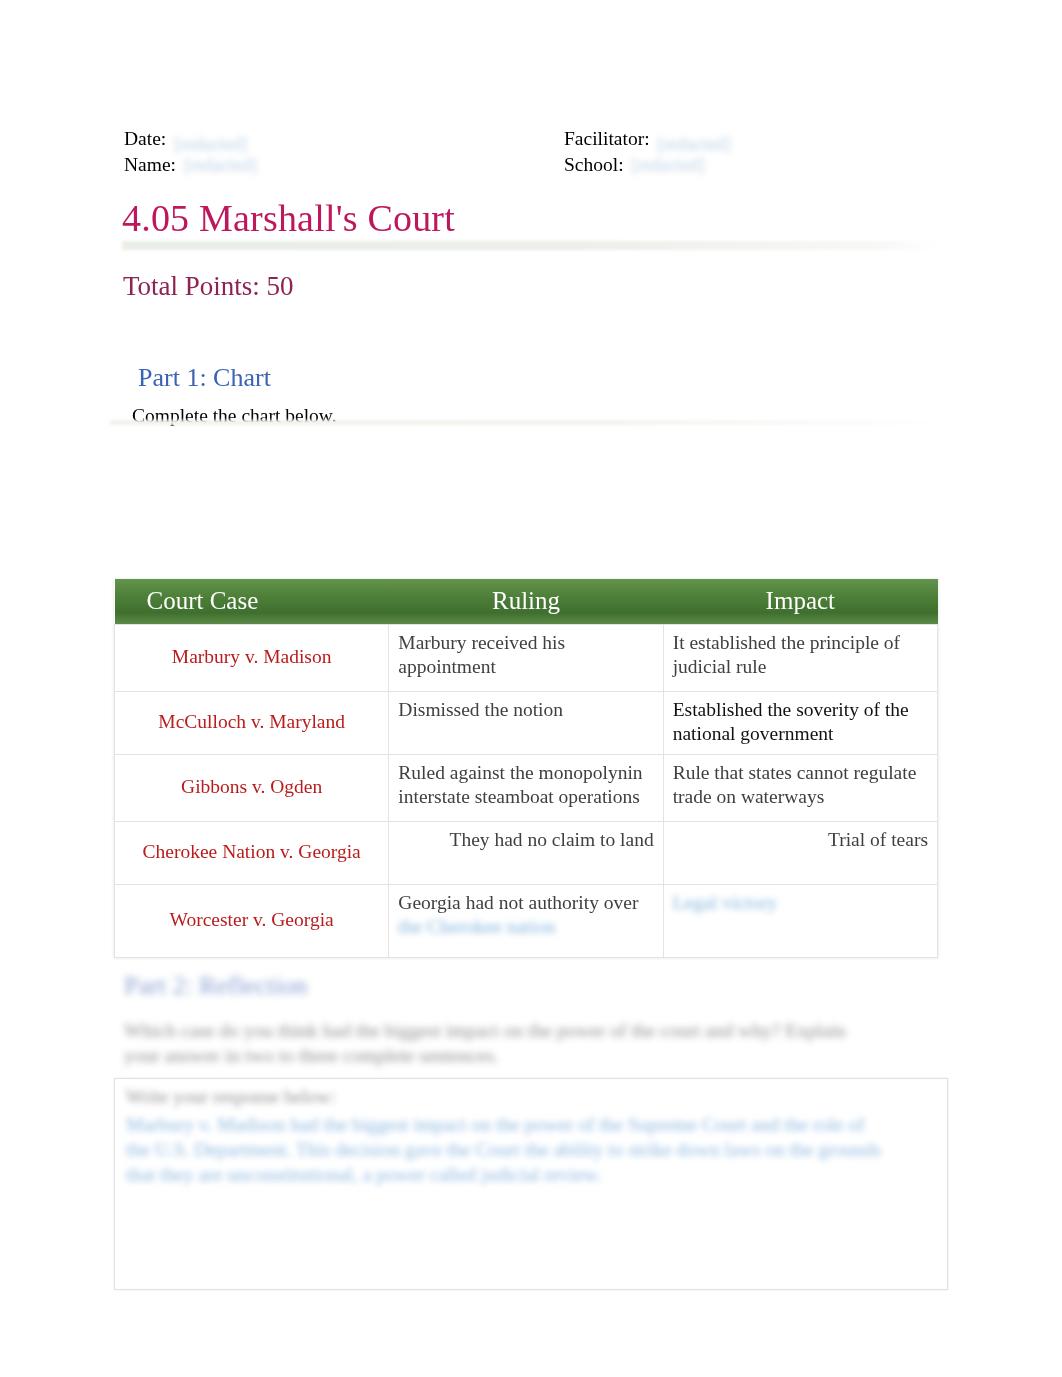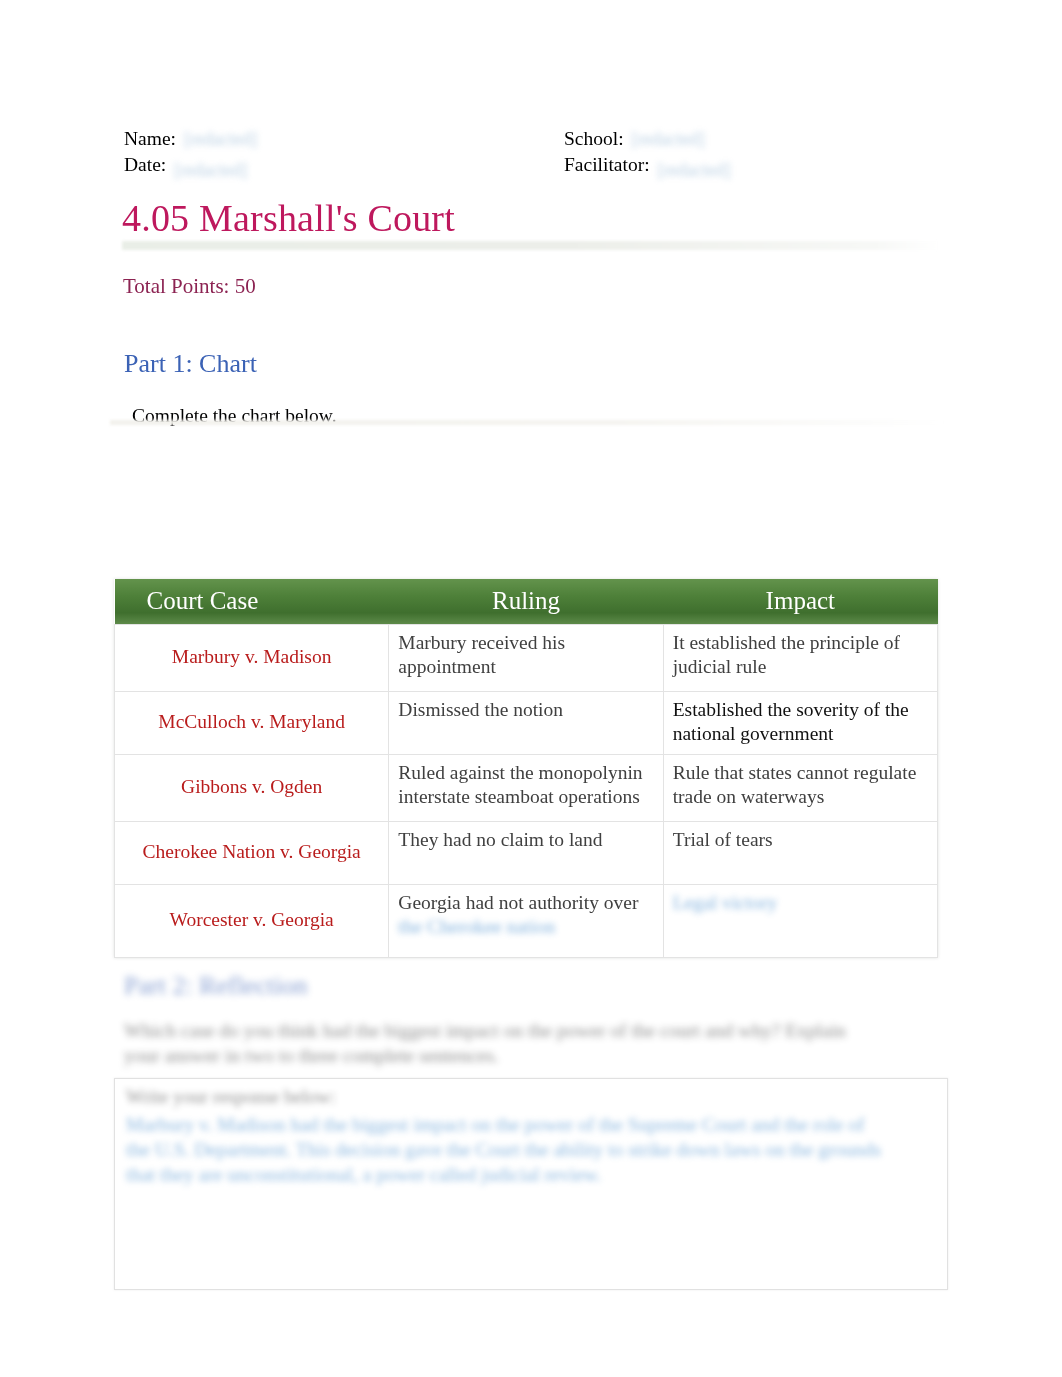--- a/index.html
+++ b/index.html
@@ -80,36 +80,36 @@
     background: linear-gradient(to right, #e9eee7 0%, #eceee9 55%, #f7f8f6 92%, #ffffff 100%);
     border-radius: 1px;
     filter: blur(1.6px);
   }
 
   
   .total-points {
     position: absolute;
     left: 123px;
     top: 269px;
-    font-size: 21px;
+    font-size: 27px;
     line-height: 34px;
     color: #8c2352;
     margin: 0;
     font-weight: normal;
   }
 
   
   .part1-heading {
     position: absolute;
     left: 124px;
     top: 348px;
     font-size: 26px;
     line-height: 32px;
     color: #3b62b5;
-    margin: 0;
+    margin: 14px;
     font-weight: normal;
   }
   .part1-instruction {
     position: absolute;
     left: 124px;
     top: 396px;
     font-size: 19.5px;
     line-height: 24px;
     margin: 8px;
   }
@@ -172,21 +172,21 @@
   .ans-blur {
     color: #2b7cc6;
     filter: blur(3.4px);
     -webkit-filter: blur(3.4px);
     opacity: .6;
     display: inline-block;
   }
   tr.r1 td { height: 52px; }
   tr.r2 td { height: 48px; }
   tr.r3 td { height: 52px; }
-  tr.r4 td { height: 48px; }
+  tr.r4 td { height: 48px; text-align: right; }
   tr.r5 td { height: 58px; }
 
   
   .part2-heading {
     position: absolute;
     left: 124px;
     top: 970px;
     font-size: 26px;
     line-height: 32px;
     color: #3b62b5;
@@ -242,40 +242,40 @@
     -webkit-filter: blur(3.4px);
     opacity: .55;
   }
 </style>
 </head>
 <body>
 
 <div class="page">
 
   <div class="meta">
+    <div class="meta-row">
+      <div class="meta-col left">
+        <span class="meta-label">Date:</span>
+        <span class="meta-value low">[redacted]</span>
+      </div>
+      <div class="meta-col right">
+        <span class="meta-label">Facilitator:</span>
+        <span class="meta-value low">[redacted]</span>
+      </div>
+    </div>
     <div class="meta-row">
       <div class="meta-col left">
         <span class="meta-label">Name:</span>
         <span class="meta-value">[redacted]</span>
       </div>
       <div class="meta-col right">
         <span class="meta-label">School:</span>
         <span class="meta-value">[redacted]</span>
       </div>
     </div>
-    <div class="meta-row">
-      <div class="meta-col left">
-        <span class="meta-label">Date:</span>
-        <span class="meta-value low">[redacted]</span>
-      </div>
-      <div class="meta-col right">
-        <span class="meta-label">Facilitator:</span>
-        <span class="meta-value low">[redacted]</span>
-      </div>
-    </div>
   </div>
 
   <h1 class="doc-title">4.05 Marshall's Court</h1>
   <div class="title-rule"></div>
 
   <h2 class="total-points">Total Points: 50</h2>
 
   <h2 class="part1-heading">Part 1: Chart</h2>
   <p class="part1-instruction">Complete the chart below.</p>
   <div class="section-rule"></div>

